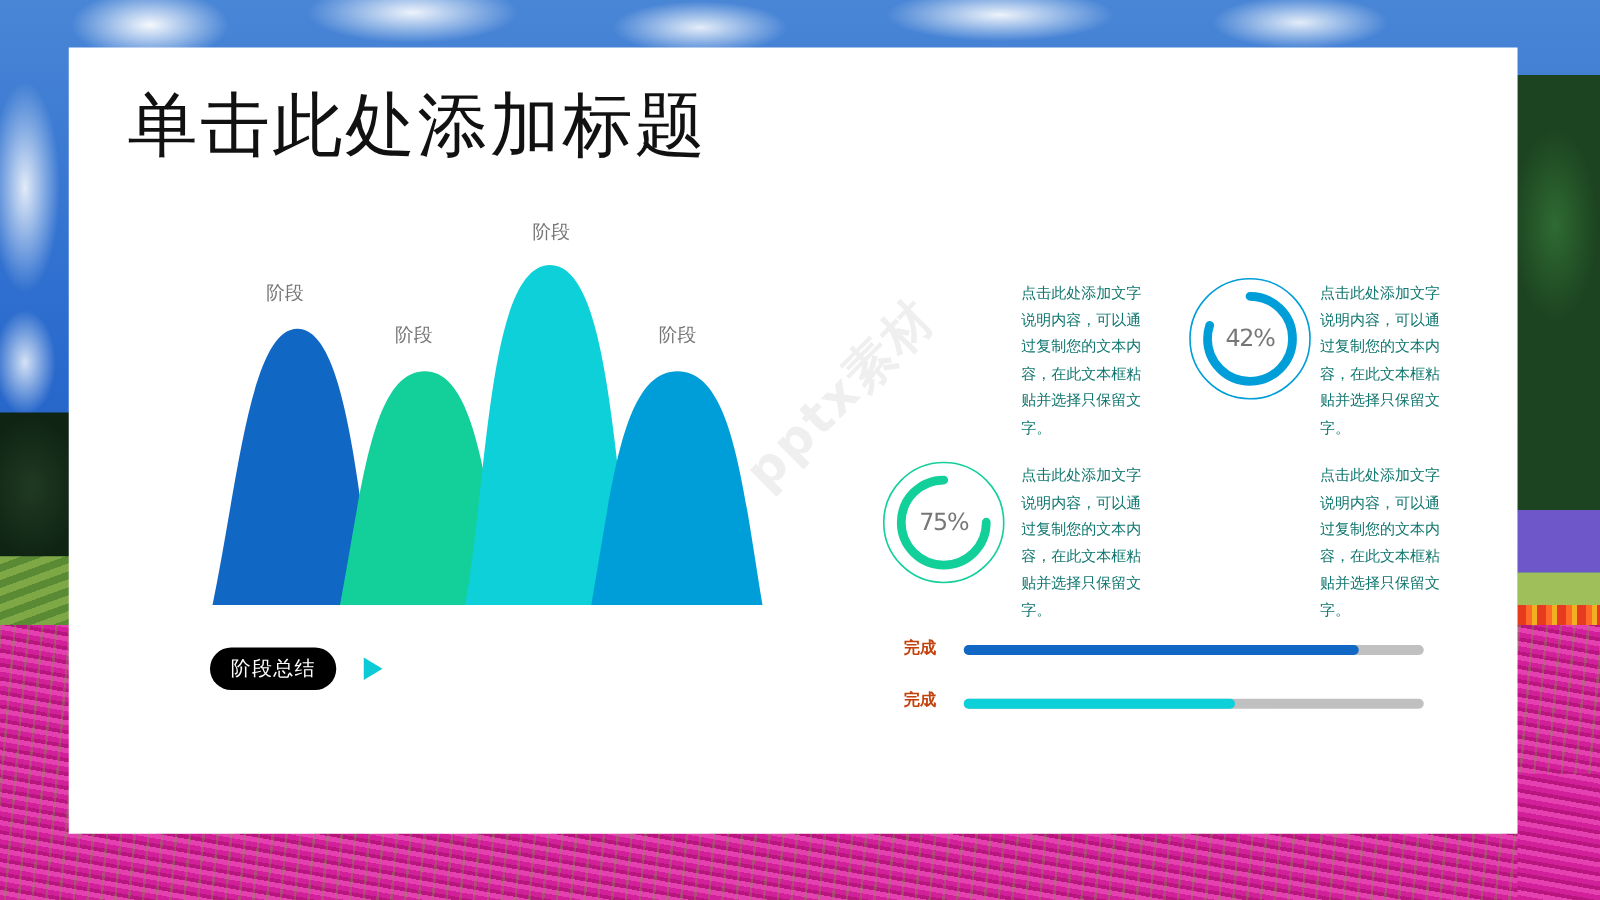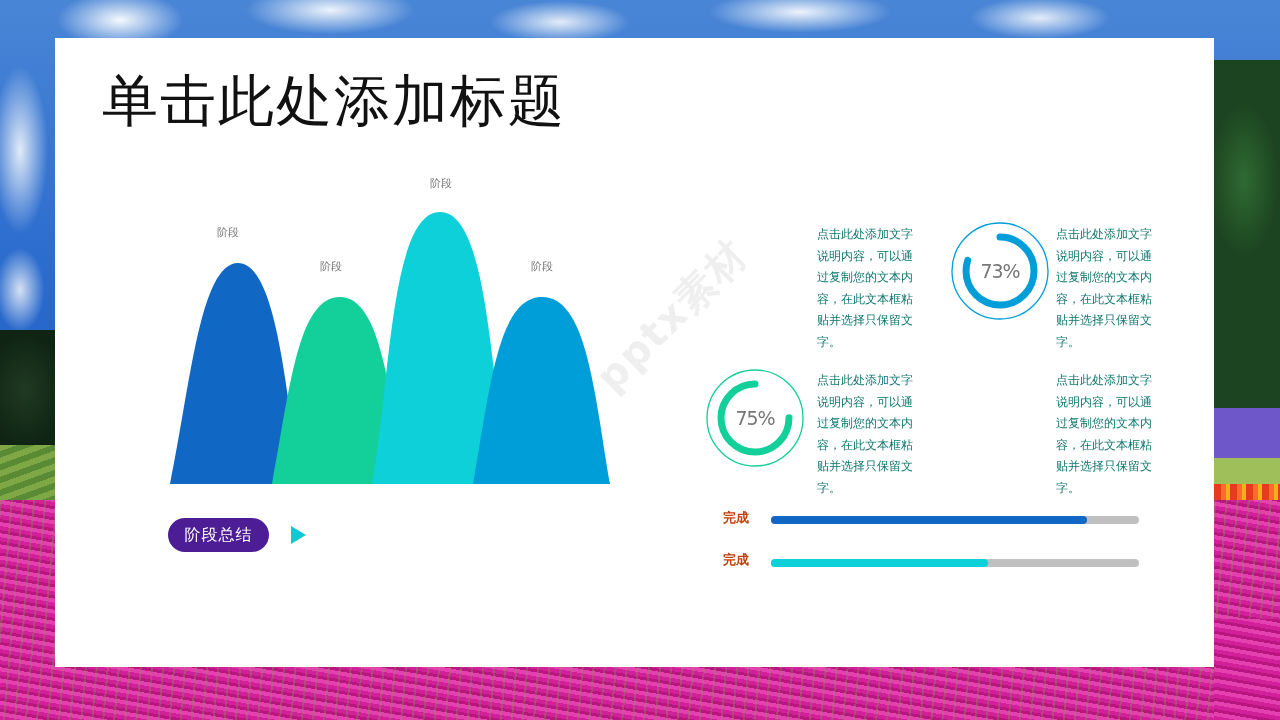--- a/index.html
+++ b/index.html
@@ -64,27 +64,27 @@
   }
   .watermark {
     position:absolute; left:520px; top:250px; transform:rotate(-45deg);
     font-size:40px; color:rgba(220,220,220,.45); font-weight:bold; letter-spacing:2px;
   }
 
   
   .mountain-chart { position:absolute; left:105px; top:130px; width:470px; height:320px; }
   .mountain-chart svg { position:absolute; left:0; top:0; }
   .stage-label {
-    position:absolute; font-size:11px; color:#777; width:60px; text-align:center;
+    position:absolute; font-size:15px; color:#777; width:60px; text-align:center;
   }
 
   
   .summary-pill {
     position:absolute; left:113px; top:480px; width:101px; height:34px;
-    background:#4c1d95; border-radius:17px; color:#fff; font-size:16px;
+    background:#000000; border-radius:17px; color:#fff; font-size:16px;
     line-height:34px; text-align:center; letter-spacing:1px;
   }
   .play-icon {
     position:absolute; left:236px; top:488px; width:0; height:0;
     border-top:9px solid transparent; border-bottom:9px solid transparent;
     border-left:15px solid #0ccbd7;
   }
   .summary-text {
     position:absolute; left:271px; top:480px; width:290px;
     font-size:12px; line-height:22px; color:#777;
@@ -147,21 +147,21 @@
   <div class="summary-pill">阶段总结</div>
   <div class="play-icon"></div>
 
   <div class="ring-desc" style="left:762px;top:186px;">点击此处添加文字说明内容，可以通过复制您的文本内容，在此文本框粘贴并选择只保留文字。</div>
 
   <div class="ring" style="left:895px;top:183px;">
     <svg width="100" height="100" viewBox="0 0 100 100">
       <circle cx="50" cy="50" r="48" fill="none" stroke="#009ed8" stroke-width="1.3"></circle>
       <circle cx="50" cy="50" r="34" fill="none" stroke="#009ed8" stroke-width="7" stroke-linecap="round" stroke-dasharray="170.9 213.6" transform="rotate(-90 50 50)"></circle>
     </svg>
-    <div class="ring-value">73%</div>
+    <div class="ring-value">42%</div>
   </div>
   <div class="ring-desc" style="left:1001px;top:186px;">点击此处添加文字说明内容，可以通过复制您的文本内容，在此文本框粘贴并选择只保留文字。</div>
 
   <div class="ring" style="left:650px;top:330px;">
     <svg width="100" height="100" viewBox="0 0 100 100">
       <circle cx="50" cy="50" r="48" fill="none" stroke="#13cf9a" stroke-width="1.3"></circle>
       <circle cx="50" cy="50" r="34" fill="none" stroke="#13cf9a" stroke-width="7" stroke-linecap="round" stroke-dasharray="160.2 213.6" transform="rotate(-90 50 50) scale(1,-1) translate(0,-100)"></circle>
     </svg>
     <div class="ring-value">75%</div>
   </div>

